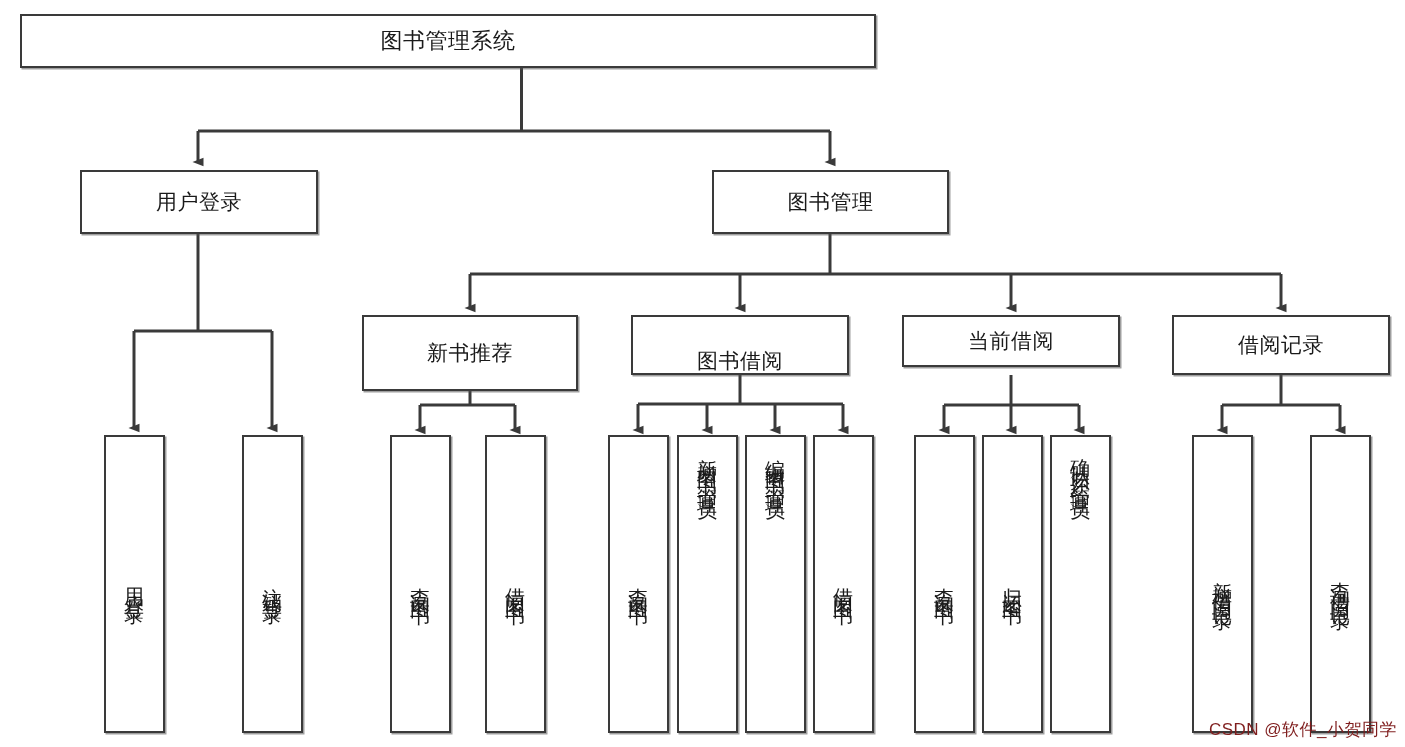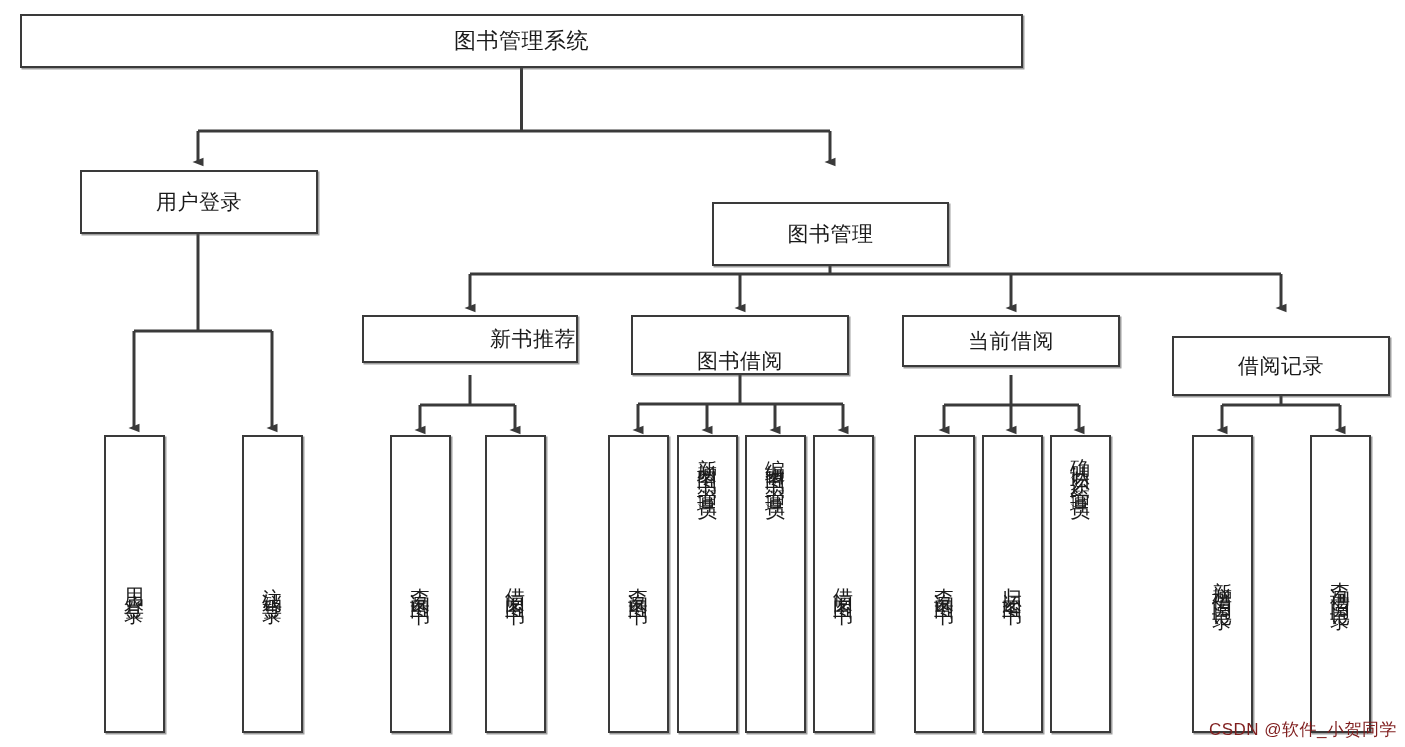--- a/index.html
+++ b/index.html
@@ -123,41 +123,41 @@
       <path d="M1011,405 L1011,430" marker-end="url(#arrow)"></path>
       <path d="M1079,405 L1079,430" marker-end="url(#arrow)"></path>
 
       <path d="M1281,375 L1281,405"></path>
       <path d="M1222,405 L1340,405"></path>
       <path d="M1222,405 L1222,430" marker-end="url(#arrow)"></path>
       <path d="M1340,405 L1340,430" marker-end="url(#arrow)"></path>
     </g>
   </svg>
 
-  <div class="node-box node-root" style="left:20px; top:14px; width:1003px; height:54px;">
+  <div class="node-box node-root" style="left:20px; top:14px; width:856px; height:54px;">
     <span class="node-label">图书管理系统</span>
   </div>
 
   <div class="node-box" style="left:80px; top:170px; width:238px; height:64px;">
     <span class="node-label">用户登录</span>
   </div>
-  <div class="node-box" style="left:712px; top:170px; width:237px; height:64px;margin-top:32px;">
+  <div class="node-box" style="left:712px; top:170px; width:237px; height:64px;">
     <span class="node-label">图书管理</span>
   </div>
 
-  <div class="node-box" style="left:362px; top:315px; width:216px; height:48px;justify-content:flex-end;">
+  <div class="node-box" style="left:362px; top:315px; width:216px; height:76px;">
     <span class="node-label">新书推荐</span>
   </div>
   <div class="node-box" style="left:631px; top:315px; width:218px; height:60px;align-items:flex-end;">
     <span class="node-label">图书借阅</span>
   </div>
   <div class="node-box" style="left:902px; top:315px; width:218px; height:52px;">
     <span class="node-label">当前借阅</span>
   </div>
-  <div class="node-box" style="left:1172px; top:315px; width:218px; height:60px;margin-top:21px;">
+  <div class="node-box" style="left:1172px; top:315px; width:218px; height:60px;">
     <span class="node-label">借阅记录</span>
   </div>
 
   <div class="node-box leaf-box center-v" style="left:104px; top:435px; width:61px; height:298px;">
     <span class="node-label">用户登录</span>
   </div>
   <div class="node-box leaf-box center-v" style="left:242px; top:435px; width:61px; height:298px;">
     <span class="node-label">注销登录</span>
   </div>
 

